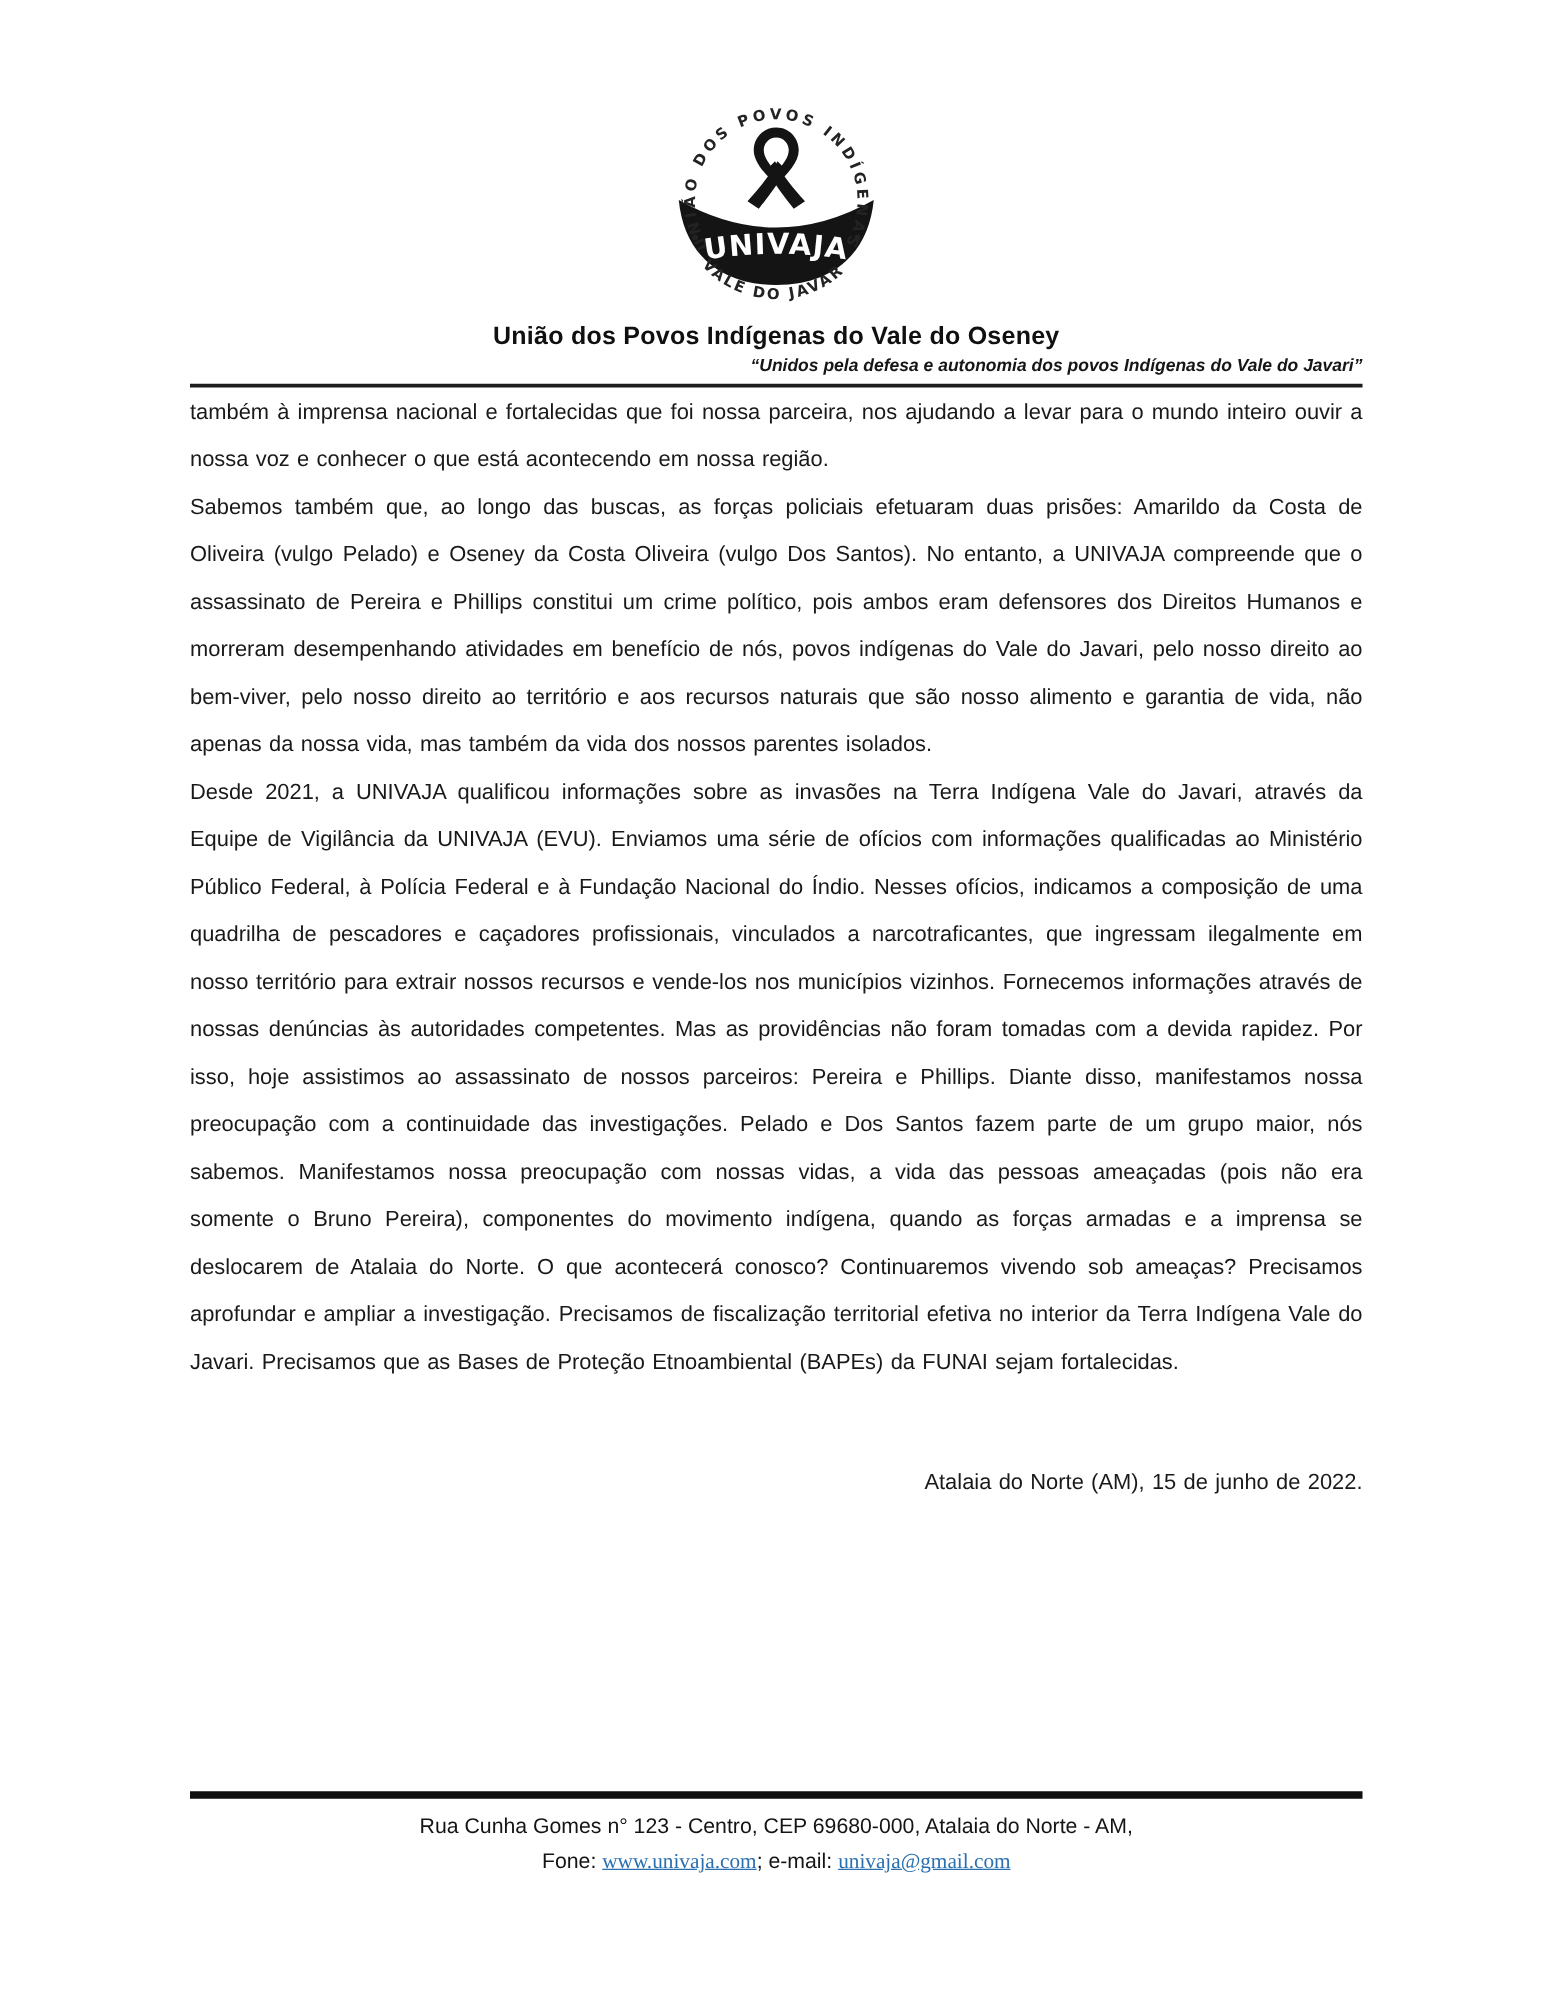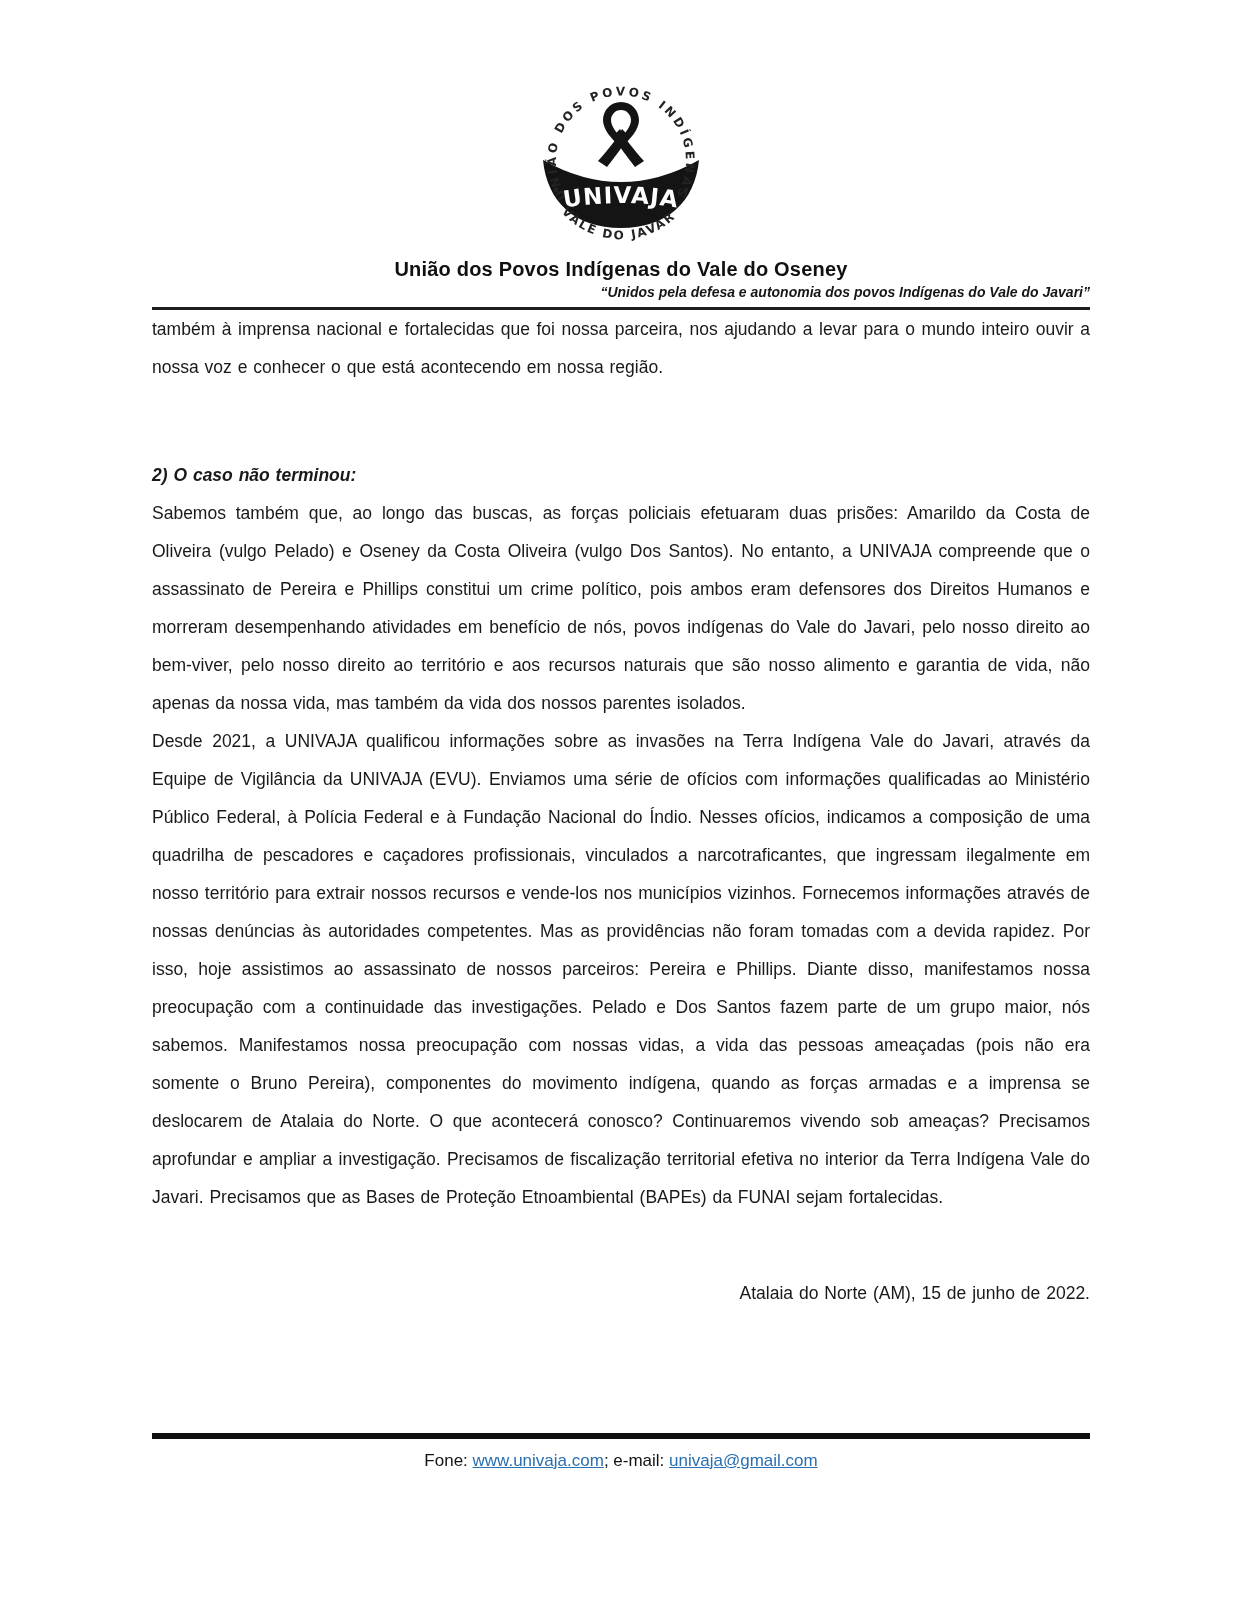--- a/index.html
+++ b/index.html
@@ -60,21 +60,21 @@
     text-align: right !important;
   }
   .footer { position: absolute; left: 152px; right: 146px; top: 1433px; }
   .rule-thick { border-top: 6px solid #0f0f0f; margin-bottom: 8px; }
   .f-line {
     text-align: center;
     font-size: 17px;
     line-height: 28px;
     color: #141414;
   }
-  a.link { color: #2a6fb0; text-decoration: underline; cursor: pointer; }
+  a.link { color: #2a6fb0; text-decoration: underline; cursor: pointer; font-family: Liberation Serif, serif; }
 </style>
 </head>
 <body>
 
 <div class="page">
 
   <div class="logo-wrap">
     <svg viewBox="-95 -90 190 182" width="190" height="182" xmlns="http://www.w3.org/2000/svg">
       <defs>
         <path id="arcTop" d="M -50 42 A 65 65 0 1 1 50 42" fill="none"></path>
@@ -104,26 +104,26 @@
       </text>
     </svg>
   </div>
 
   <h1 class="title">União dos Povos Indígenas do Vale do Oseney</h1>
   <div class="subtitle">“Unidos pela defesa e autonomia dos povos Indígenas do Vale do Javari”</div>
   <div class="rule-thin"></div>
 
   <p class="bodytext p-first">também à imprensa nacional e fortalecidas que foi nossa parceira, nos ajudando a levar para o mundo inteiro ouvir a nossa voz e conhecer o que está acontecendo em nossa região.</p>
 
-  <p class="bodytext heading">2) O caso não terminou:</p>
 
   <p class="bodytext p-second">Sabemos também que, ao longo das buscas, as forças policiais efetuaram duas prisões: Amarildo da Costa de Oliveira (vulgo Pelado) e Oseney da Costa Oliveira (vulgo Dos Santos). No entanto, a UNIVAJA compreende que o assassinato de Pereira e Phillips constitui um crime político, pois ambos eram defensores dos Direitos Humanos e morreram desempenhando atividades em benefício de nós, povos indígenas do Vale do Javari, pelo nosso direito ao bem-viver, pelo nosso direito ao território e aos recursos naturais que são nosso alimento e garantia de vida, não apenas da nossa vida, mas também da vida dos nossos parentes isolados.</p>
 
   <p class="bodytext p-third">Desde 2021, a UNIVAJA qualificou informações sobre as invasões na Terra Indígena Vale do Javari, através da Equipe de Vigilância da UNIVAJA (EVU). Enviamos uma série de ofícios com informações qualificadas ao Ministério Público Federal, à Polícia Federal e à Fundação Nacional do Índio. Nesses ofícios, indicamos a composição de uma quadrilha de pescadores e caçadores profissionais, vinculados a narcotraficantes, que ingressam ilegalmente em nosso território para extrair nossos recursos e vende-los nos municípios vizinhos. Fornecemos informações através de nossas denúncias às autoridades competentes. Mas as providências não foram tomadas com a devida rapidez. Por isso, hoje assistimos ao assassinato de nossos parceiros: Pereira e Phillips. Diante disso, manifestamos nossa preocupação com a continuidade das investigações. Pelado e Dos Santos fazem parte de um grupo maior, nós sabemos. Manifestamos nossa preocupação com nossas vidas, a vida das pessoas ameaçadas (pois não era somente o Bruno Pereira), componentes do movimento indígena, quando as forças armadas e a imprensa se deslocarem de Atalaia do Norte. O que acontecerá conosco? Continuaremos vivendo sob ameaças? Precisamos aprofundar e ampliar a investigação. Precisamos de fiscalização territorial efetiva no interior da Terra Indígena Vale do Javari. Precisamos que as Bases de Proteção Etnoambiental (BAPEs) da FUNAI sejam fortalecidas.</p>
 
   <p class="bodytext dateline">Atalaia do Norte (AM), 15 de junho de 2022.</p>
 
   <div class="footer">
     <div class="rule-thick"></div>
+    <div class="f-line">Rua Cunha Gomes n° 123 - Centro, CEP 69680-000, Atalaia do Norte - AM,</div>
     <div class="f-line"><span>Fone: </span><a class="link">www.univaja.com</a><span>; e-mail: </span><a class="link">univaja@gmail.com</a></div>
   </div>
 
 </div>
 
 </body></html>

